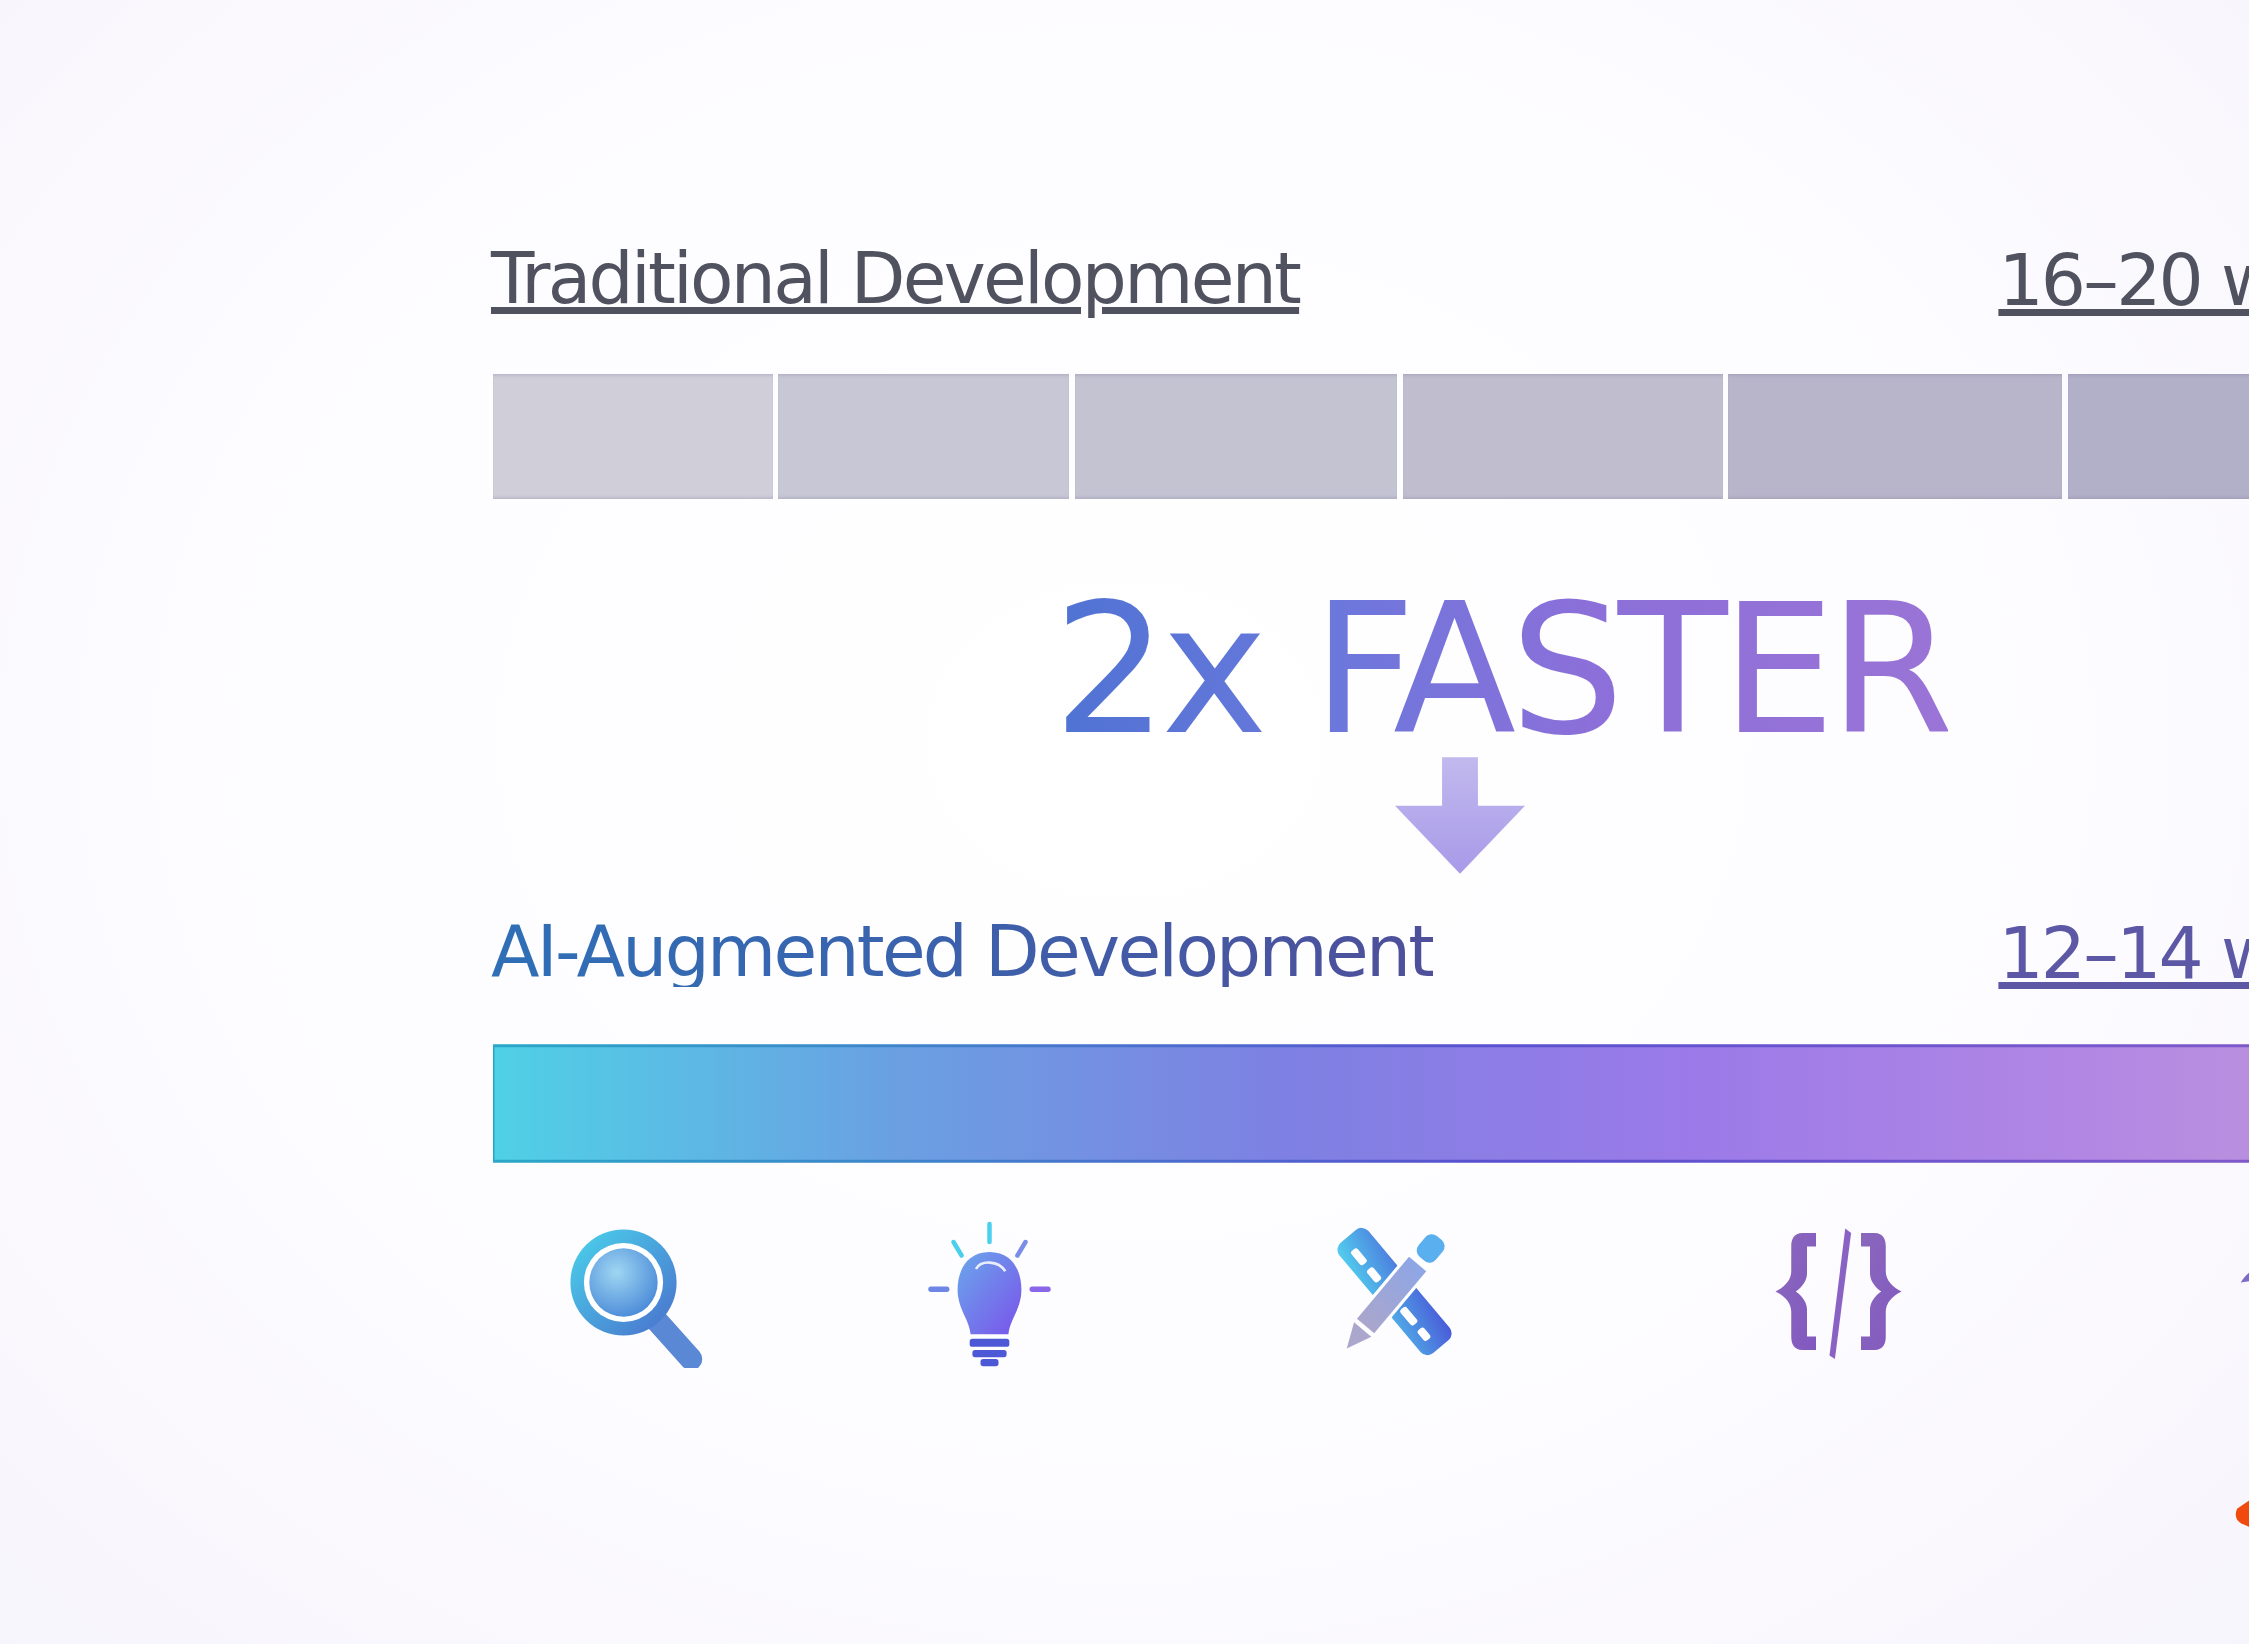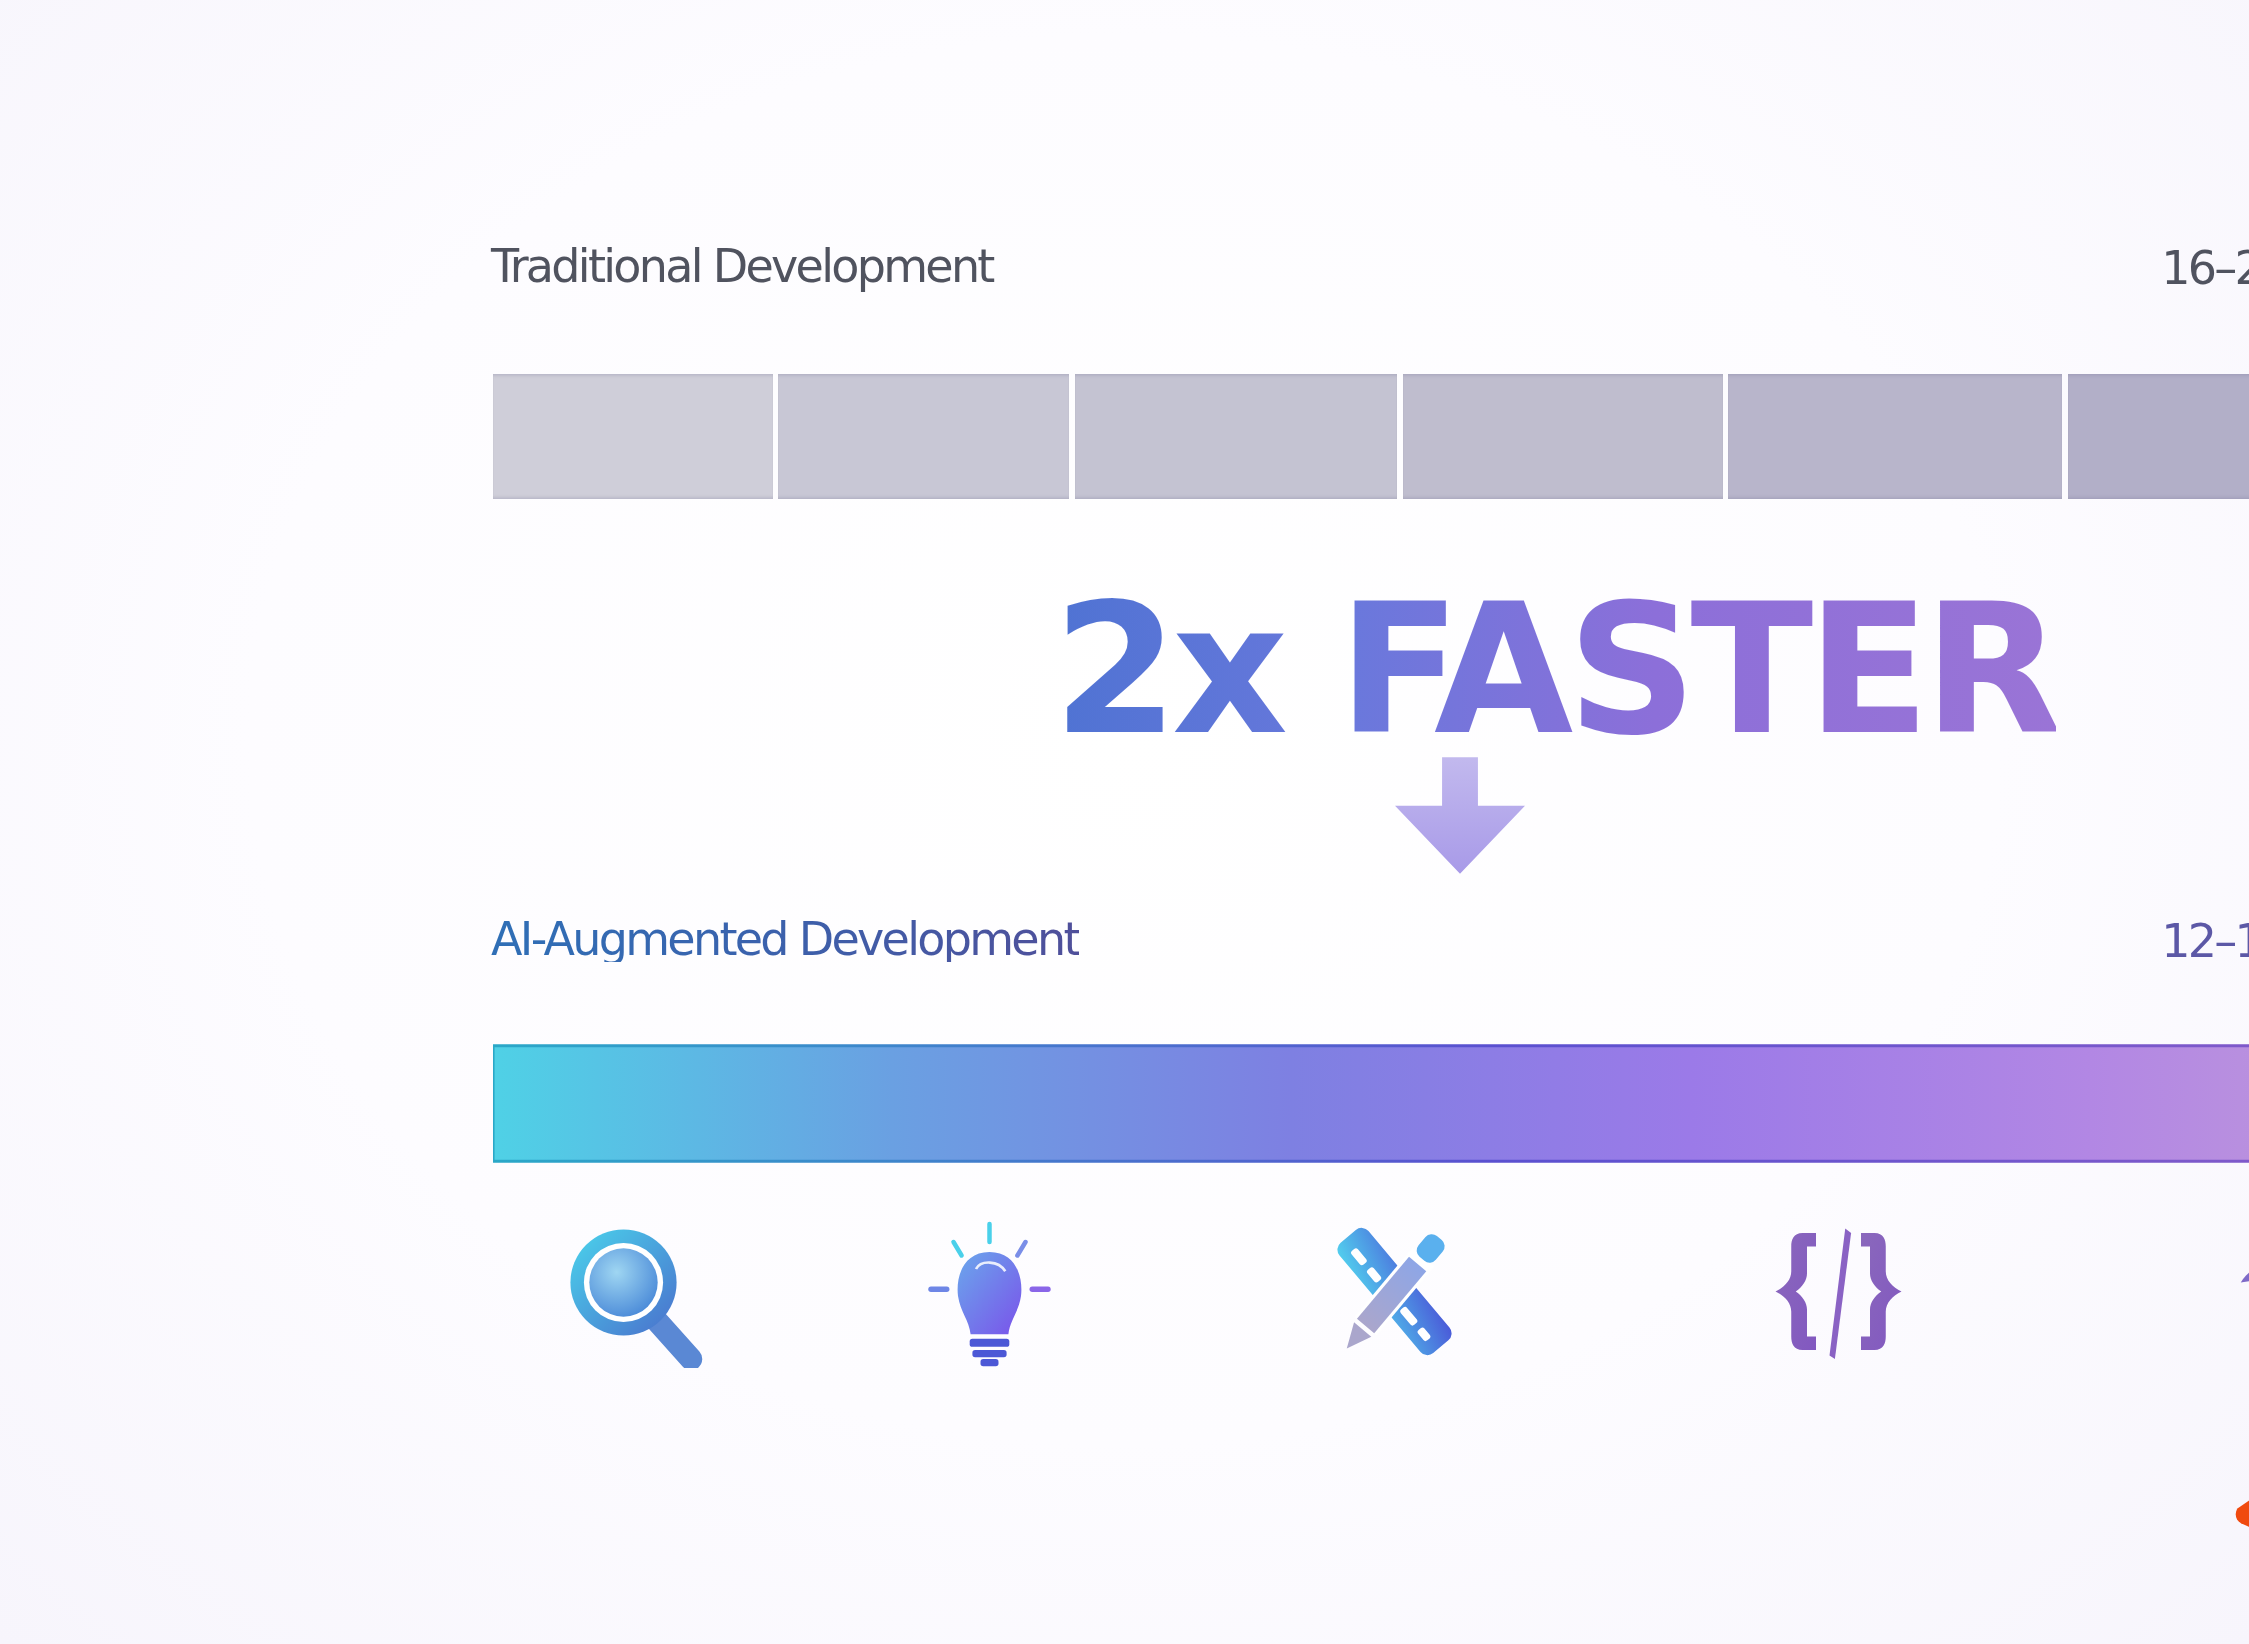--- a/index.html
+++ b/index.html
@@ -3,28 +3,28 @@
 <meta charset="utf-8">
 <style>
   html, body { margin:0; padding:0; }
   body {
     width:2917px; height:1644px; overflow:hidden; position:relative;
     background: radial-gradient(ellipse at 50% 45%, #ffffff 0%, #fdfcff 55%, #f7f5fc 100%);
     font-family: "DejaVu Sans", "Liberation Sans", sans-serif;
   }
   .abs { position:absolute; }
   .title {
-    font-size:46px; color:#50535f; letter-spacing:-2.7px; white-space:nowrap; line-height:1;
+    font-size:71px; color:#50535f; letter-spacing:-2.7px; white-space:nowrap; line-height:1;text-decoration:underline;
   }
   .trad-title { left:491px; top:243px; }
   .trad-dur { right:486px; top:245px; text-align:right; }
   .trad-bar { left:493px; top:374px; width:1938px; height:125px; display:flex; gap:5.4px; }
   .seg { height:100%; box-shadow: inset 0 3.6px 2.7px -1.8px rgba(120,118,150,0.25), inset 0 -3.6px 2.7px -1.8px rgba(120,118,150,0.25); }
   .faster {
-    left:1053px; top:580px; font-size:180px; font-weight:bold; letter-spacing:-6.3px; line-height:1;
+    left:1053px; top:580px; font-size:180px; font-weight:normal; letter-spacing:-6.3px; line-height:1;
     background: linear-gradient(90deg, #4f73d3 0%, #6a78dc 30%, #8c6fd9 60%, #9a74d6 100%);
     -webkit-background-clip:text; background-clip:text; color:transparent; white-space:nowrap;
   }
   .down-arrow { left:1395px; top:757px; width:130px; height:117px; }
   .ai-title {
     left:491px; top:916px;
     background: linear-gradient(90deg, #2f6fb6 0%, #3a62ad 45%, #4f4f9a 100%);
     -webkit-background-clip:text; background-clip:text; color:transparent;text-align:center;
   }
   .ai-dur { right:486px; top:918px; text-align:right; color:#5c58a6; }

